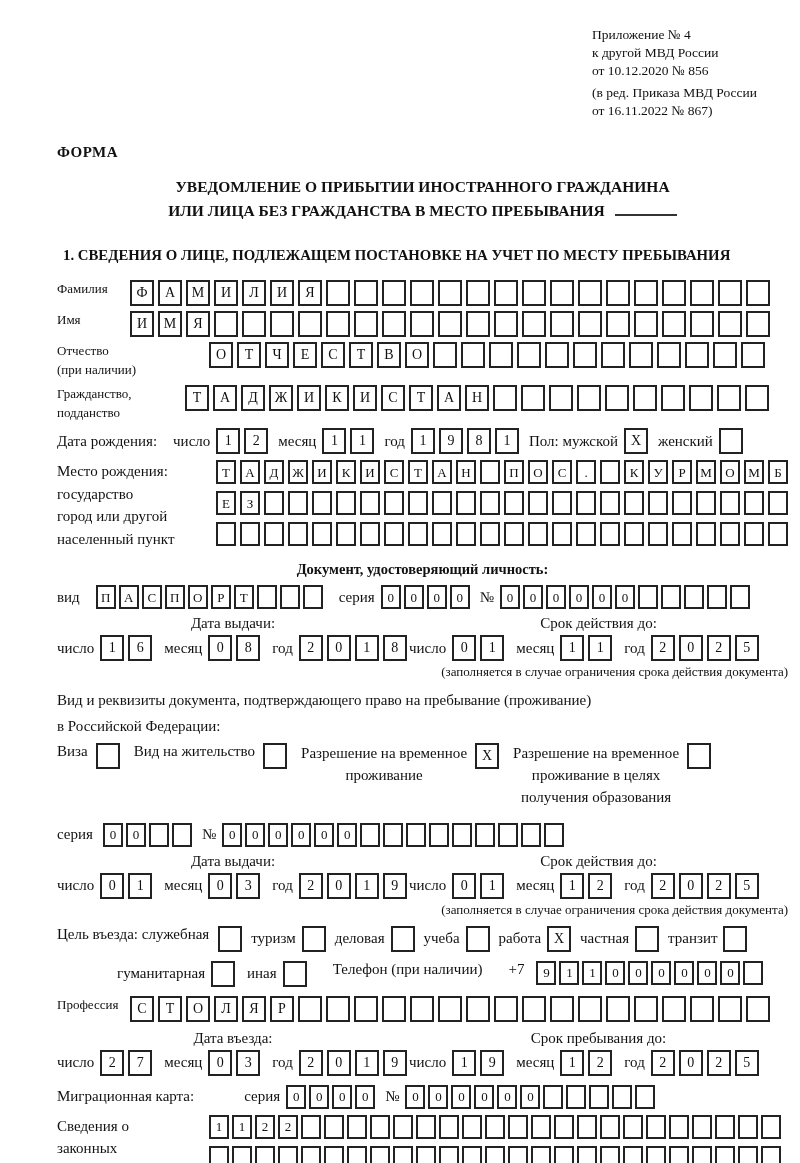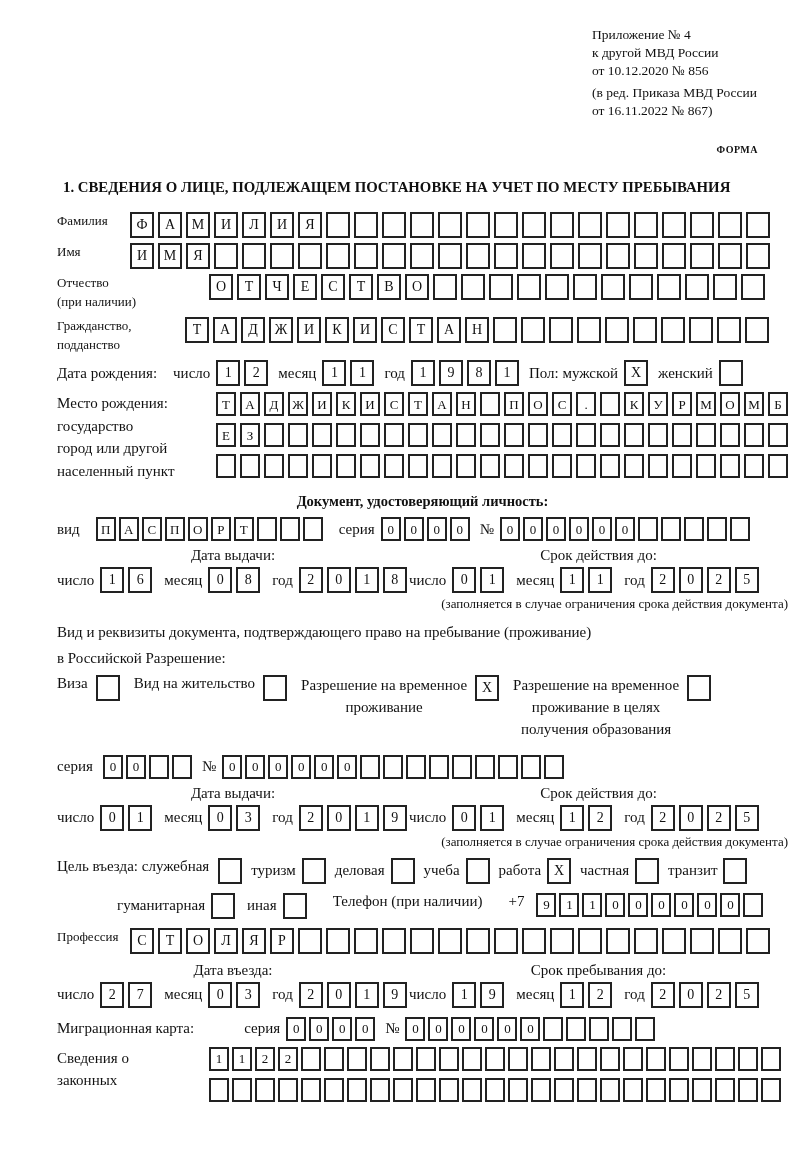--- a/index.html
+++ b/index.html
@@ -2,21 +2,21 @@
 <html><head>
 <meta charset="utf-8">
 <style>
   html,body{margin:0;padding:0;background:#ffffff;}
   body{width:800px;height:1163px;font-family:"Liberation Serif","DejaVu Serif",serif;color:#111;}
   .page{box-sizing:border-box;width:800px;height:1163px;padding:26px 12px 10px 57px;overflow:hidden;}
 
   
   .hdr{margin-left:auto;width:196px;font-size:13.5px;line-height:1.32;}
   .hdr .grp2{margin-top:5px;}
-  .forma{ text-align:right;padding-right:30px;font-weight:bold;font-size:10px;margin-top:24px;letter-spacing:.5px;}
+  .forma{ padding-right:30px;font-weight:bold;font-size:15px;margin-top:24px;letter-spacing:.5px;}
 
   
   .title{text-align:center;font-weight:bold;font-size:15.5px;line-height:1.55;margin-top:14px;}
   .blank-line{display:inline-block;width:62px;border-bottom:2px solid #333;height:12px;margin-left:10px;}
   .sec-head{font-weight:bold;font-size:14.8px;margin:24px 0 16px 6px;}
 
   
   .frow{display:flex;align-items:flex-start;margin-bottom:5px;}
   .lbl{font-size:13px;line-height:1.45;flex-shrink:0;}
   .boxes{display:inline-flex;gap:4px;flex-shrink:0;}
@@ -66,20 +66,26 @@
     <div>Приложение № 4</div>
     <div>к другой МВД России</div>
     <div>от 10.12.2020 № 856</div>
     <div class="grp2">
       <div>(в ред. Приказа МВД России</div>
       <div>от 16.11.2022 № 867)</div>
     </div>
   </div>
   <div class="forma">ФОРМА</div>
 
+  <div class="title">
+    <div>УВЕДОМЛЕНИЕ О ПРИБЫТИИ ИНОСТРАННОГО ГРАЖДАНИНА</div>
+    <div>
+      <span>ИЛИ ЛИЦА БЕЗ ГРАЖДАНСТВА В МЕСТО ПРЕБЫВАНИЯ</span><span class="blank-line"></span>
+    </div>
+  </div>
 
   <div class="sec-head">1. СВЕДЕНИЯ О ЛИЦЕ, ПОДЛЕЖАЩЕМ ПОСТАНОВКЕ НА УЧЕТ ПО МЕСТУ ПРЕБЫВАНИЯ</div>
 
   <div class="frow">
     <span class="lbl w73">Фамилия</span>
     <span class="boxes">
         <span>Ф</span>
         <span>А</span>
         <span>М</span>
         <span>И</span>
@@ -393,21 +399,21 @@
             <span>2</span>
             <span>5</span>
           </span>
       </div>
     </div>
   </div>
   <div class="small-note">(заполняется в случае ограничения срока действия документа)</div>
 
   <div class="para">
     <div>Вид и реквизиты документа, подтверждающего право на пребывание (проживание)</div>
-    <div>в Российской Разрешение:</div>
+    <div>в Российской Федерации:</div>
   </div>
 
   <div class="opts-row">
     <span class="opt">
       <span>Виза</span>
       <span class="boxes">
           <span></span>
         </span>
     </span>
     <span class="opt">

